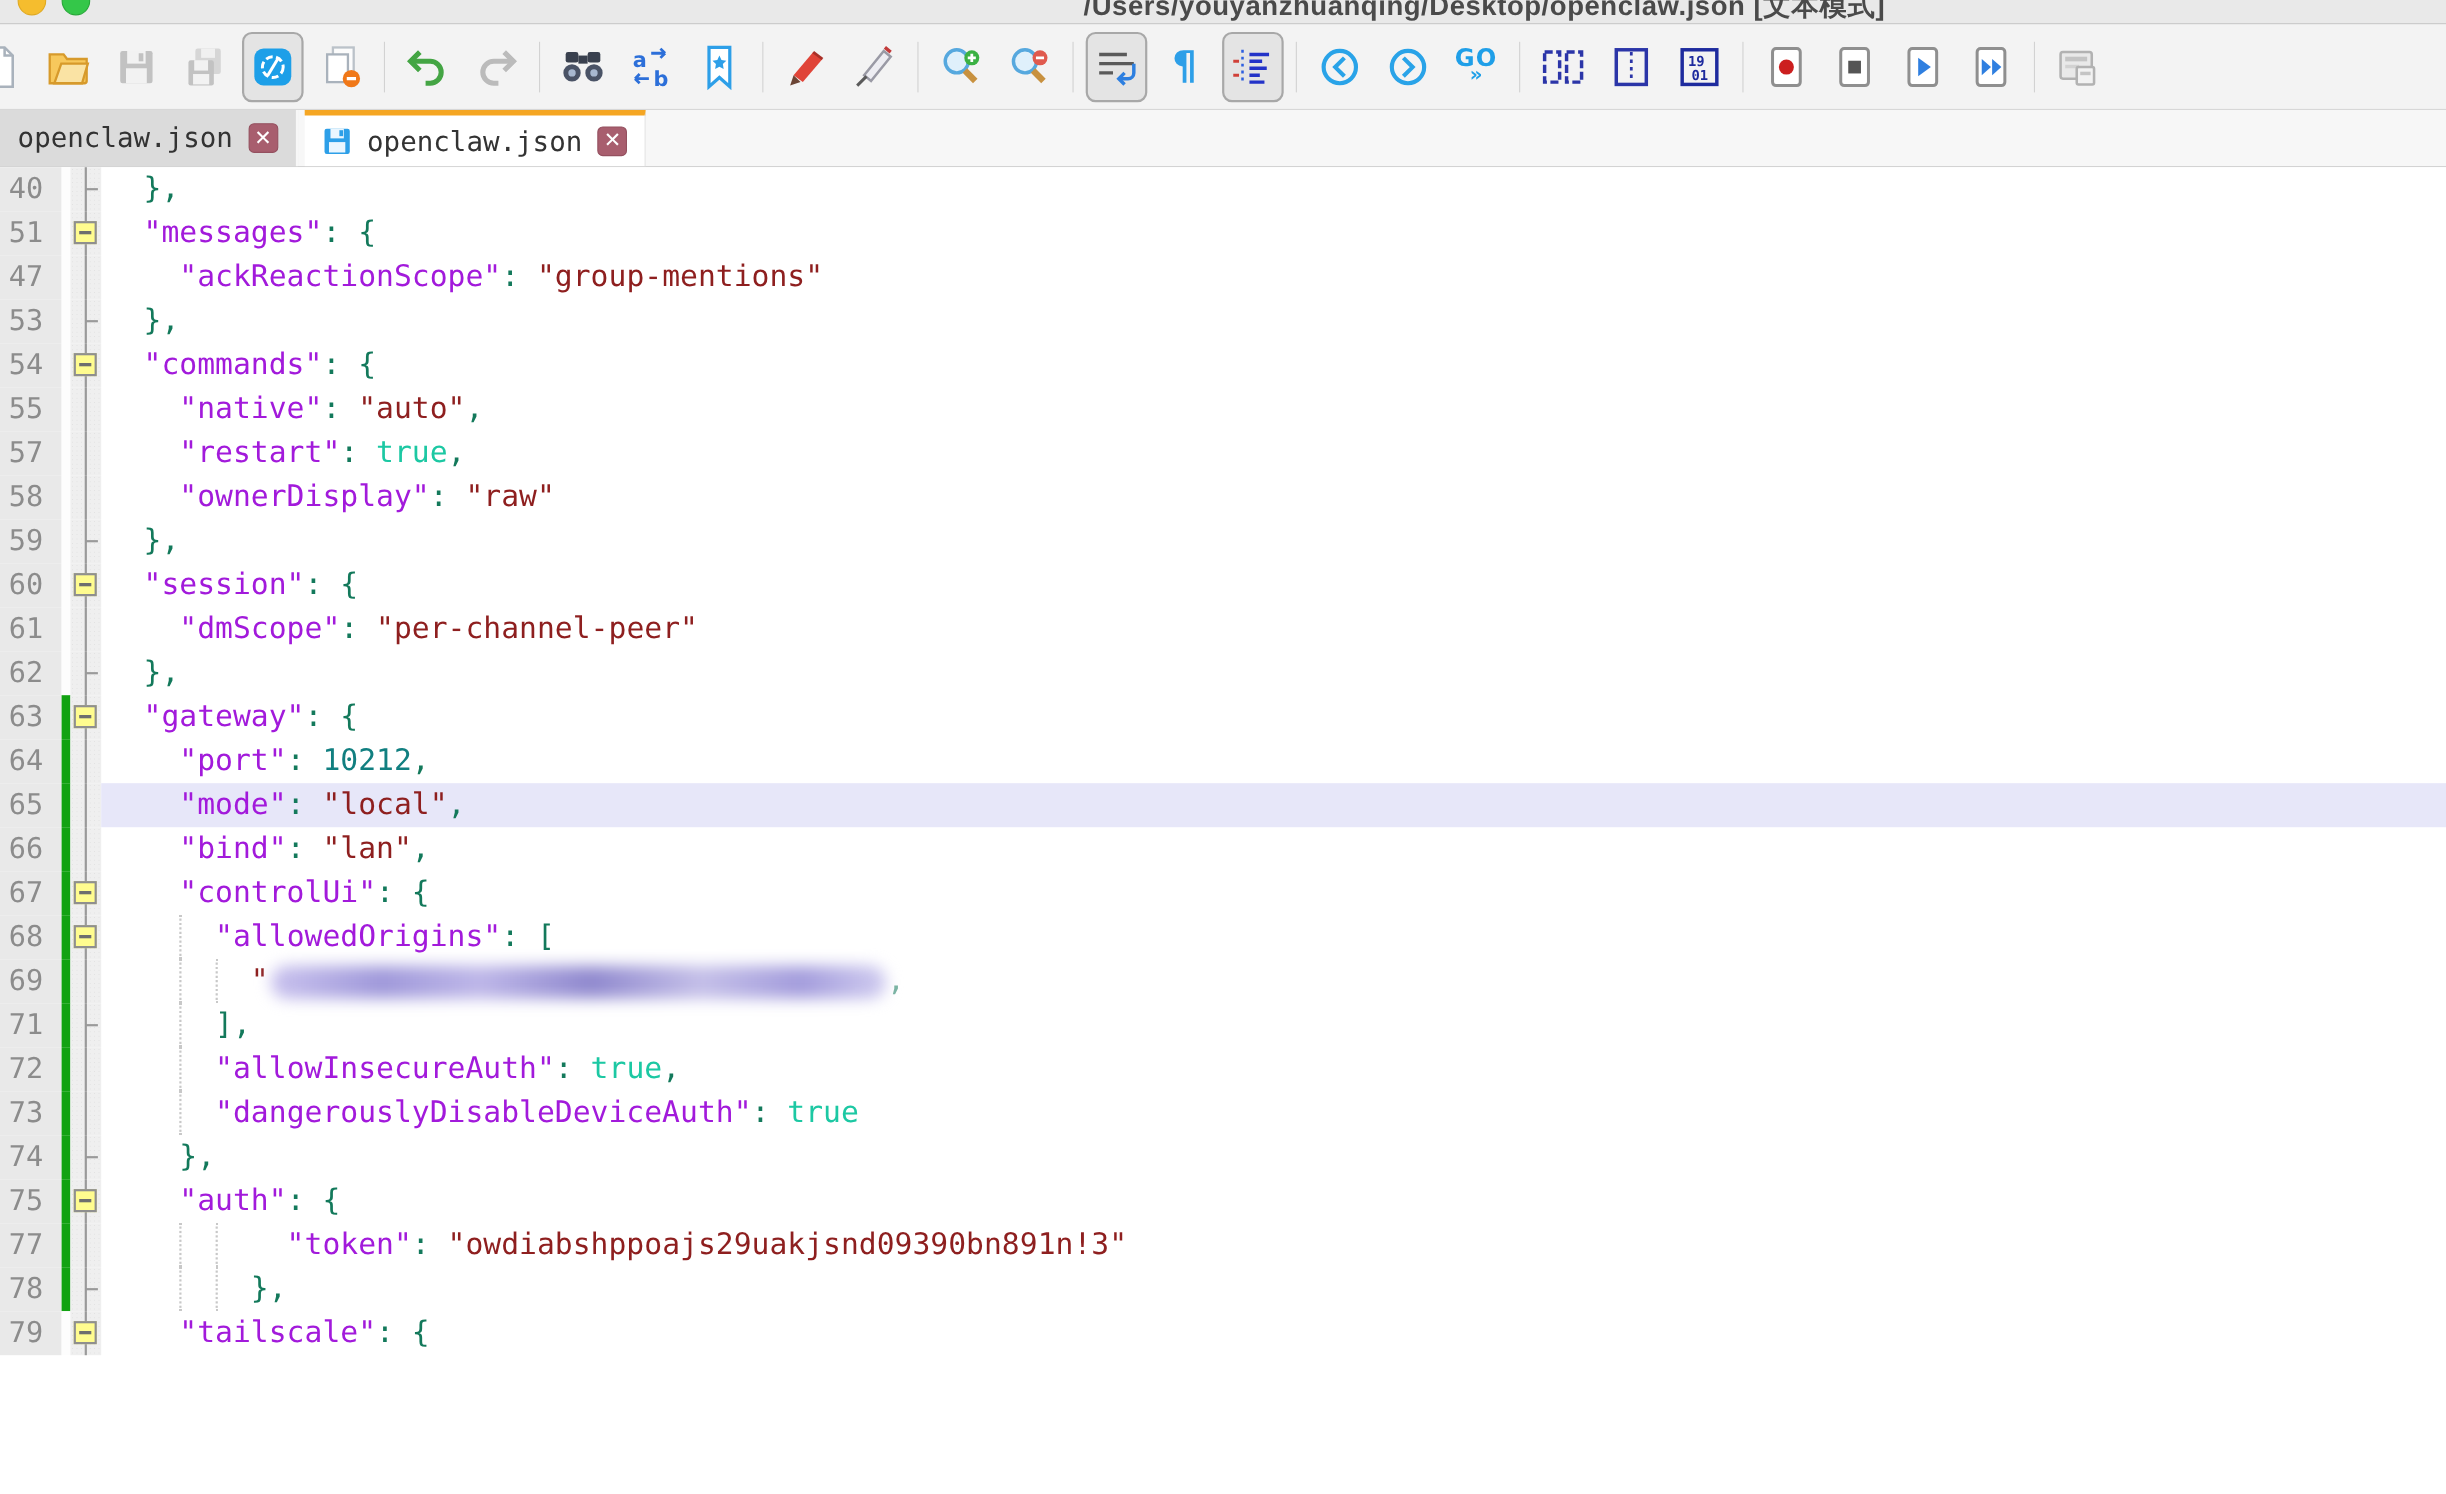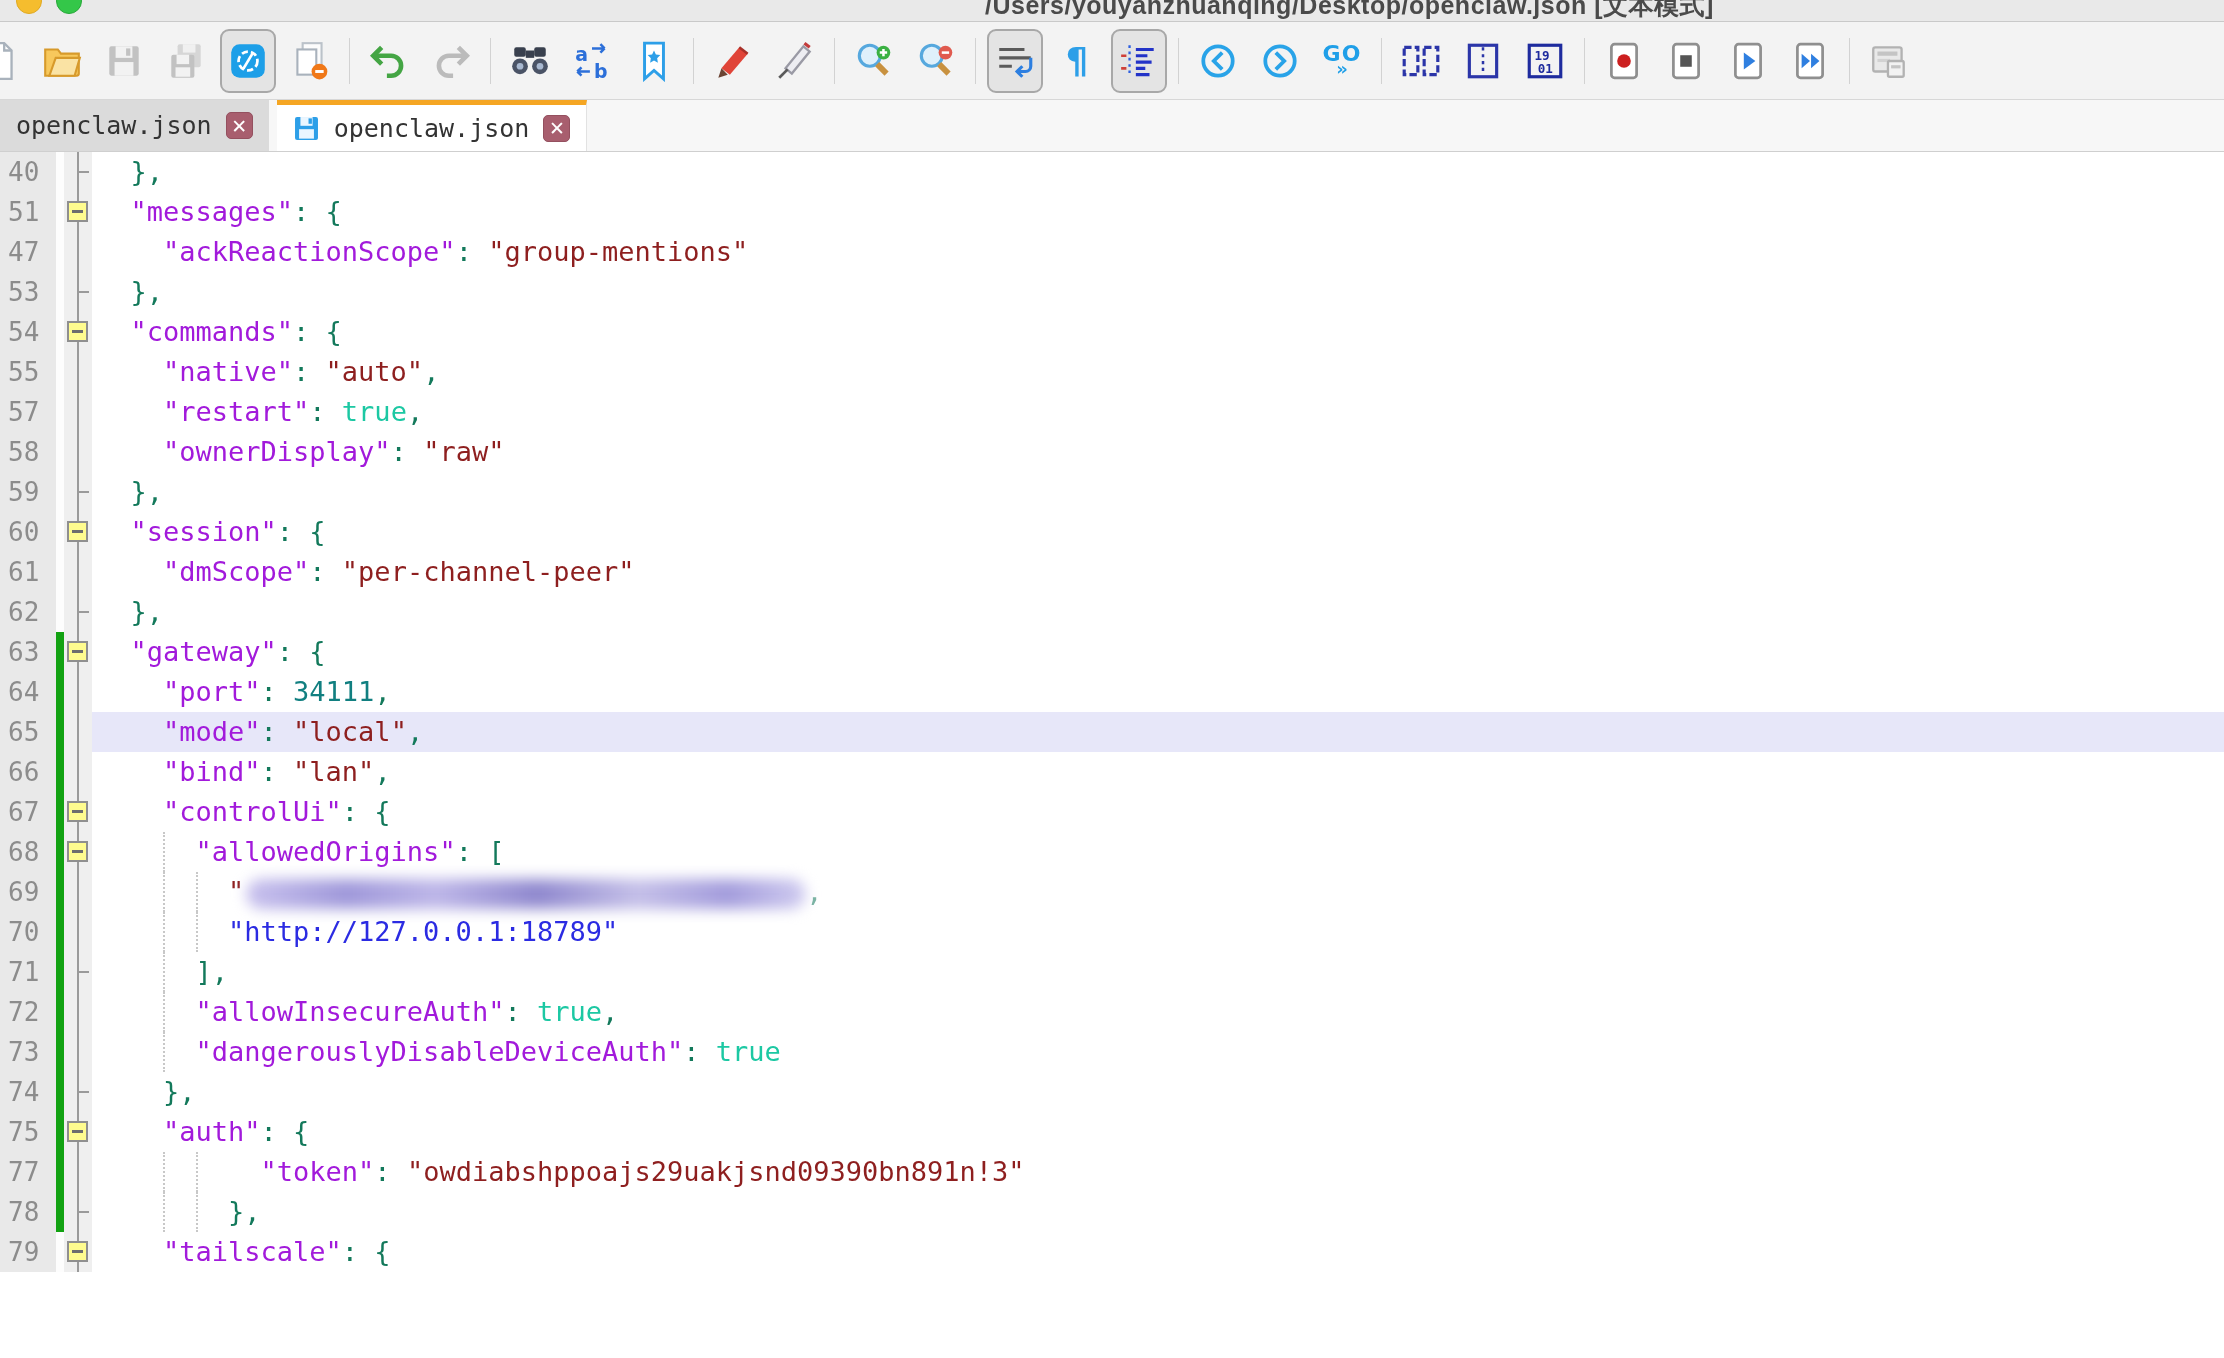--- a/index.html
+++ b/index.html
@@ -483,21 +483,21 @@
         <span class="fbox"></span>
       </span>
       <span class="code">  <span style="color: rgb(162, 26, 219);">"gateway"</span><span style="color: rgb(19, 121, 91);">: {</span></span>
     </div>
     <div class="row">
       <span class="ln">64</span>
       <span class="chg on" style="background: rgb(18, 162, 18);"></span>
       <span class="fold">
         <span class="vline"></span>
       </span>
-      <span class="code">    <span style="color: rgb(162, 26, 219);">"port"</span><span style="color: rgb(19, 121, 91);">: </span><span style="color: rgb(17, 127, 128);">34111</span><span style="color: rgb(19, 121, 91);">,</span></span>
+      <span class="code">    <span style="color: rgb(162, 26, 219);">"port"</span><span style="color: rgb(19, 121, 91);">: </span><span style="color: rgb(17, 127, 128);">10212</span><span style="color: rgb(19, 121, 91);">,</span></span>
     </div>
     <div class="row hl">
       <span class="ln">65</span>
       <span class="chg on" style="background: rgb(18, 162, 18);"></span>
       <span class="fold">
         <span class="vline"></span>
       </span>
       <span class="code">    <span style="color: rgb(162, 26, 219);">"mode"</span><span style="color: rgb(19, 121, 91);">: </span><span style="color: rgb(142, 31, 31);">"local"</span><span style="color: rgb(19, 121, 91);">,</span></span>
     </div>
     <div class="row">
@@ -528,28 +528,20 @@
     </div>
     <div class="row">
       <span class="ln">69</span>
       <span class="chg on" style="background: rgb(18, 162, 18);"></span>
       <span class="fold">
         <span class="vline"></span>
       </span>
       <span class="code"><span class="guide" style="left: 71.04px;"></span><span class="guide" style="left: 103.56px;"></span>        <span style="color: rgb(142, 31, 31);">"</span><span class="blur-pill"></span><span class="op-dim" style="color: rgb(19, 121, 91);">,</span></span>
     </div>
     <div class="row">
-      <span class="ln">70</span>
-      <span class="chg on" style="background: rgb(18, 162, 18);"></span>
-      <span class="fold">
-        <span class="vline"></span>
-      </span>
-      <span class="code"><span class="guide" style="left: 71.04px;"></span><span class="guide" style="left: 103.56px;"></span>        <span style="color: rgb(43, 43, 226);">"http://127.0.0.1:18789"</span></span>
-    </div>
-    <div class="row">
       <span class="ln">71</span>
       <span class="chg on" style="background: rgb(18, 162, 18);"></span>
       <span class="fold">
         <span class="vline"></span>
         <span class="tick"></span>
       </span>
       <span class="code"><span class="guide" style="left: 71.04px;"></span>      <span style="color: rgb(19, 121, 91);">],</span></span>
     </div>
     <div class="row">
       <span class="ln">72</span>

